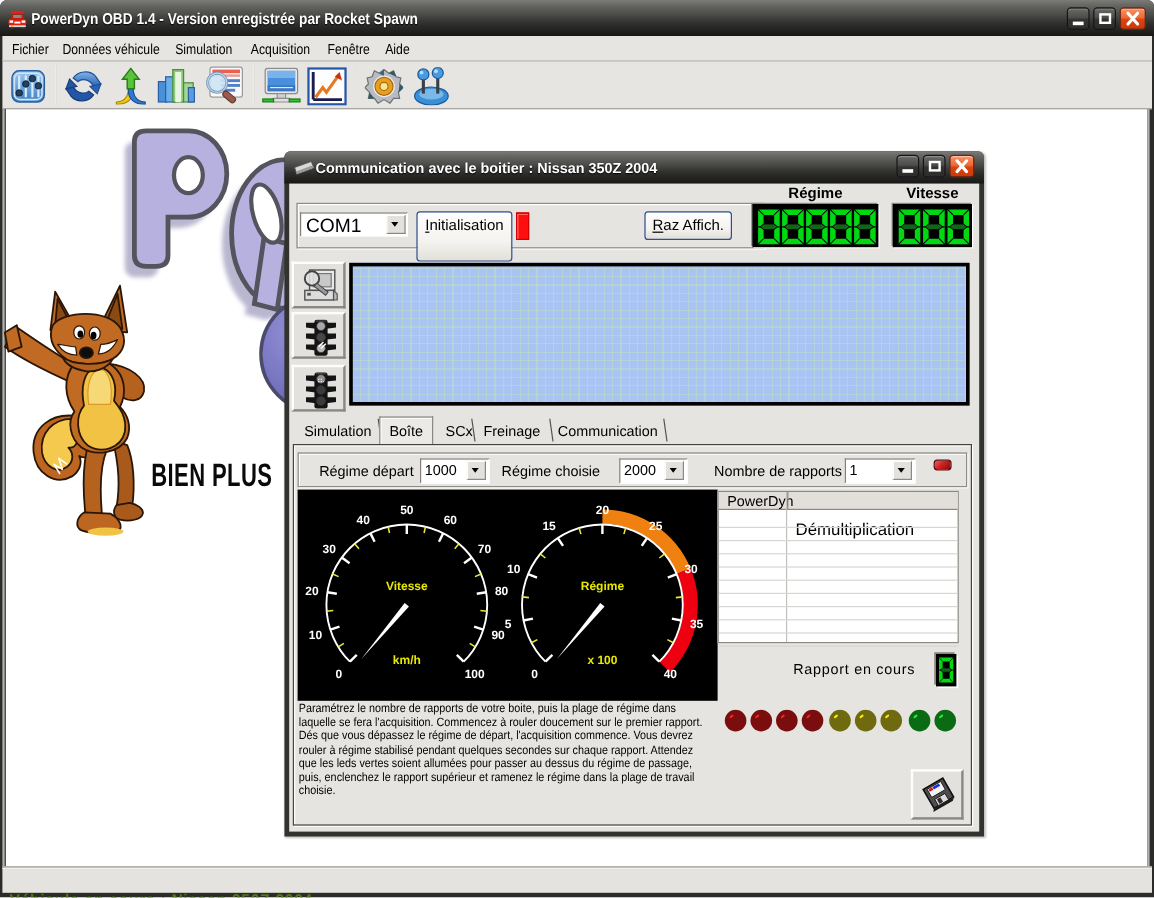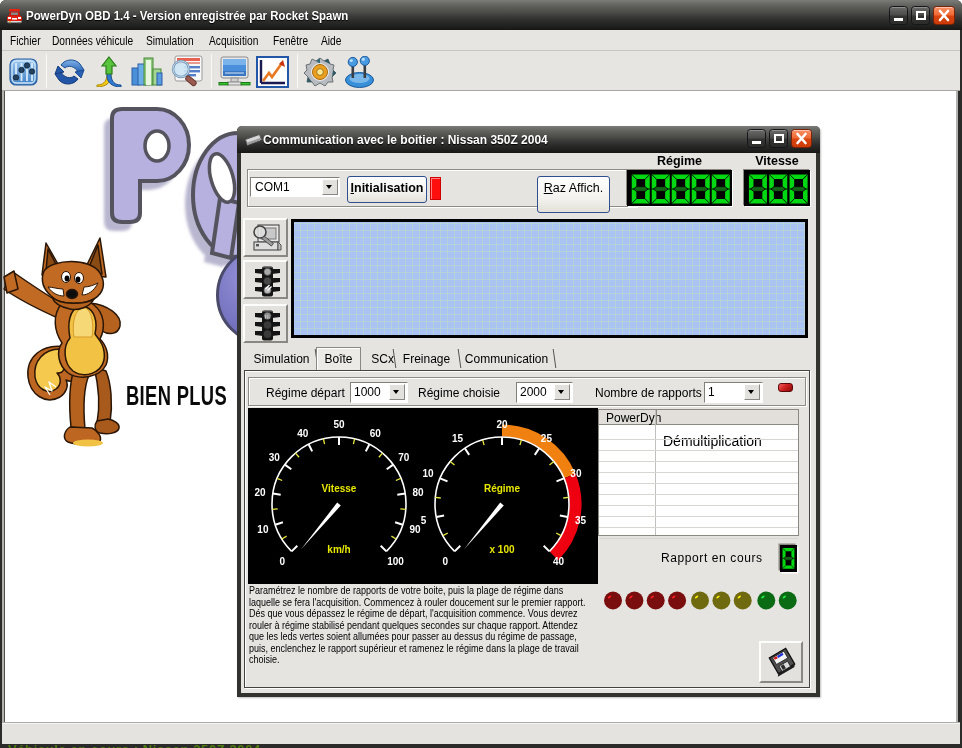--- a/index.html
+++ b/index.html
@@ -254,26 +254,26 @@
   </div>
 <div class="abs wbtn" style="left:769px;top:129px;width:19px;">
     <div style="position:absolute;left:3.5px;top:3.5px;width:10px;height:9px;border:2px solid #fff;"></div>
   </div>
 <div class="abs wbtn wclose" style="left:791px;top:129px;width:21px;"><svg width="19" height="17" viewBox="0 0 19 17">
       <path d="M5.5,4 L13.5,13 M13.5,4 L5.5,13" stroke="#fff" stroke-width="2.6" stroke-linecap="round"></path>
     </svg></div>
 <div class="abs" style="left:241px;top:153px;width:575px;height:540px;background:#e6e4e0;"></div>
 <div class="abs groove" style="left:247px;top:169px;width:390px;height:38px;"></div>
 <div class="abs sunken" style="left:250px;top:177px;width:90px;height:20px;background:#fff;"></div>
-<div class="abs" style="left:255px;top:180px;font-size:12px;">COM1</div>
+<div class="abs" style="left:255px;top:180px;font-size:16px;">COM1</div>
 <div class="abs btn3d" style="left:322px;top:179px;width:16px;height:16px;border-width:1.5px;"></div>
 <div class="abs" style="left:326px;top:185px;width:0;height:0;border:3.5px solid transparent;border-top:4.5px solid #000;"></div>
-<div class="abs xpbtn" style="left:347px;top:176px;width:80px;height:27px;line-height:23px;font-weight:bold;"><span style="text-decoration:underline;">I</span>nitialisation</div>
+<div class="abs xpbtn" style="left:347px;top:176px;width:80px;height:42px;line-height:23px;"><span style="text-decoration:underline;">I</span>nitialisation</div>
 <div class="abs" style="left:430px;top:177px;width:11px;height:23px;background:#ff0e0e;border:1.5px solid #cf0000;box-shadow:inset 1px 1px 0 #ff8080;"></div>
-<div class="abs xpbtn" style="left:537px;top:176px;width:73px;height:37px;line-height:23px;"><span style="text-decoration:underline;">R</span>az Affich.</div>
+<div class="abs xpbtn" style="left:537px;top:176px;width:73px;height:24px;line-height:23px;"><span style="text-decoration:underline;">R</span>az Affich.</div>
 <div class="abs" style="left:627px;top:154px;width:105px;text-align:center;font-size:12.5px;font-weight:bold;">Régime</div>
 <div class="abs" style="left:744px;top:154px;width:66px;text-align:center;font-size:12.5px;font-weight:bold;">Vitesse</div>
 <div class="abs" style="left:627px;top:170px;width:105px;height:36px;background:#000;box-shadow:-1px -1px 0 #8a8880, 1px 1px 0 #fff;"><svg width="105" height="36" viewBox="0 0 105 36">
       <g transform="translate(4.25,4.0)">
         <path fill-rule="evenodd" fill="#00d911" d="M0.5,0.5 H18.5 V29.5 H0.5 Z M5.1,5.1 H13.9 V24.9 H5.1 Z"></path>
         <path stroke="#000" stroke-width="0.9" fill="none" d="M0.5,0.5 L5.1,5.1 M18.5,0.5 L13.9,5.1 M0.5,29.5 L5.1,24.9 M18.5,29.5 L13.9,24.9"></path>
         <path stroke="#000" stroke-width="1" fill="none" d="M0.5,15.0 H5.1 M13.9,15.0 H18.5"></path>
         <path fill="#136416" stroke="#000" stroke-width="0.8" d="M2.2,15.0 L5.2,12.6 H13.8 L16.8,15.0 L13.8,17.4 H5.2 Z"></path>
       </g>
       <g transform="translate(24.25,4.0)">

